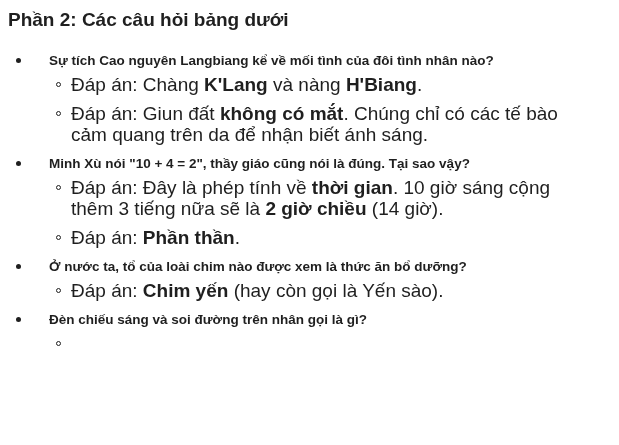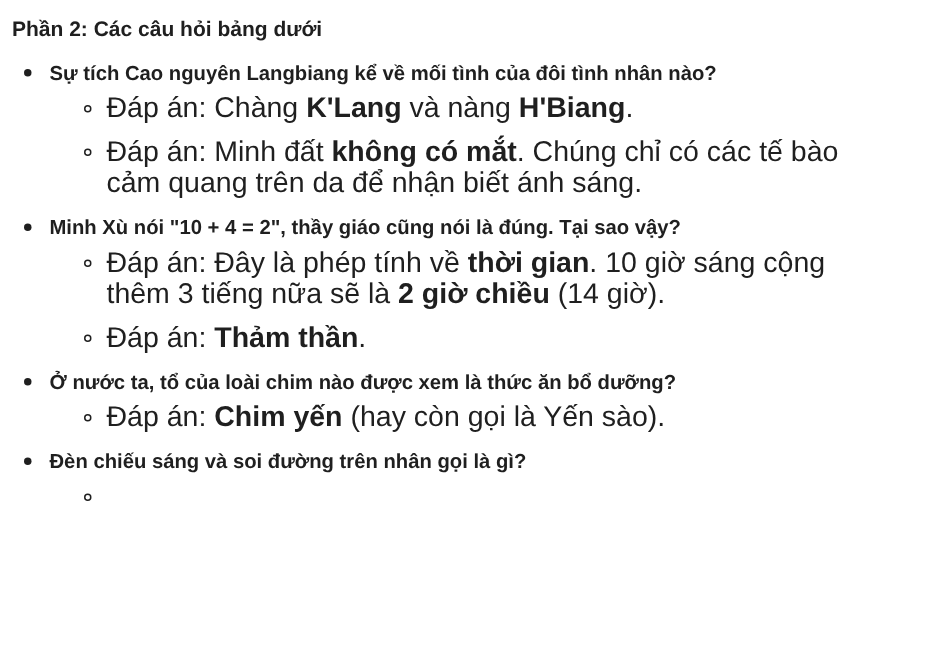--- a/index.html
+++ b/index.html
@@ -9,32 +9,33 @@
     font-family: "Liberation Sans", "DejaVu Sans", sans-serif;
     color: #1f1f1f;
   }
   .page {
     width: 619px;
     min-height: 445px;
     padding: 9px 28px 10px 8px;
     background: #ffffff;
   }
   .page-title {
-    font-size: 14px;
+    font-size: 19px;
     font-weight: 700;
     line-height: 21px;
-    margin-bottom: 8px;
+    margin-bottom: 20px;
   }
   .qa-list { list-style: none; }
   .qa-item { margin-bottom: 8px; }
   .question-row {
     display: flex;
     align-items: flex-start;
     padding-left: 8px;
     margin-bottom: 3px;
+    gap: 16px;
   }
   .bullet-disc {
     flex: 0 0 5px;
     width: 5px; height: 5px;
     border-radius: 50%;
     background: #1f1f1f;
     margin: 8px 12px 0 0;
   }
   .question-text {
     font-size: 13.5px;
@@ -76,39 +77,39 @@
     </div>
     <div class="answer-row">
       <span class="bullet-circle"></span>
       <span class="answer-text"><span>Đáp án: Chàng </span><b>K'Lang</b><span> và nàng </span><b>H'Biang</b><span>.</span></span>
     </div>
   </li>
 
   <li class="qa-item">
     <div class="answer-row">
       <span class="bullet-circle"></span>
-      <span class="answer-text"><span>Đáp án: Minh đất </span><b>không có mắt</b><span>. Chúng chỉ có các tế bào cảm quang trên da để nhận biết ánh sáng.</span></span>
+      <span class="answer-text"><span>Đáp án: Giun đất </span><b>không có mắt</b><span>. Chúng chỉ có các tế bào cảm quang trên da để nhận biết ánh sáng.</span></span>
     </div>
   </li>
 
   <li class="qa-item">
     <div class="question-row">
       <span class="bullet-disc"></span>
       <span class="question-text">Minh Xù nói "10 + 4 = 2", thầy giáo cũng nói là đúng. Tại sao vậy?</span>
     </div>
     <div class="answer-row">
       <span class="bullet-circle"></span>
       <span class="answer-text"><span>Đáp án: Đây là phép tính về </span><b>thời gian</b><span>. 10 giờ sáng cộng thêm 3 tiếng nữa sẽ là </span><b>2 giờ chiều</b><span> (14 giờ).</span></span>
     </div>
   </li>
 
   <li class="qa-item">
     <div class="answer-row">
       <span class="bullet-circle"></span>
-      <span class="answer-text"><span>Đáp án: </span><b>Thảm thần</b><span>.</span></span>
+      <span class="answer-text"><span>Đáp án: </span><b>Phần thần</b><span>.</span></span>
     </div>
   </li>
 
   <li class="qa-item">
     <div class="question-row">
       <span class="bullet-disc"></span>
       <span class="question-text">Ở nước ta, tổ của loài chim nào được xem là thức ăn bổ dưỡng?</span>
     </div>
     <div class="answer-row">
       <span class="bullet-circle"></span>

